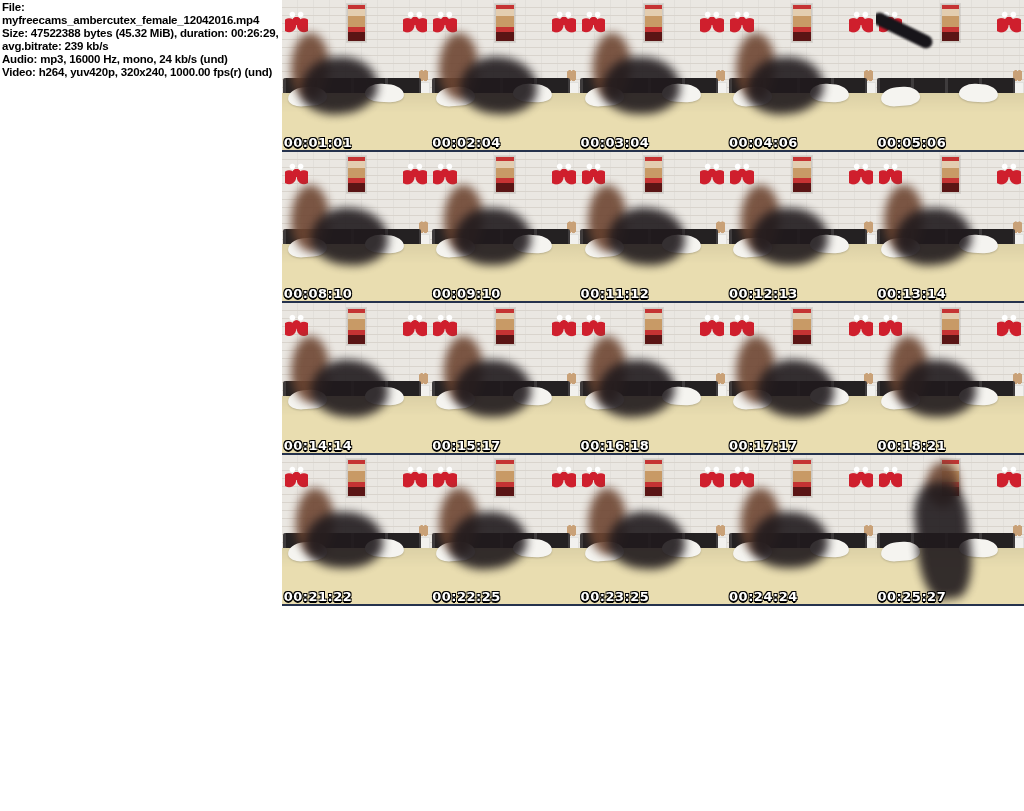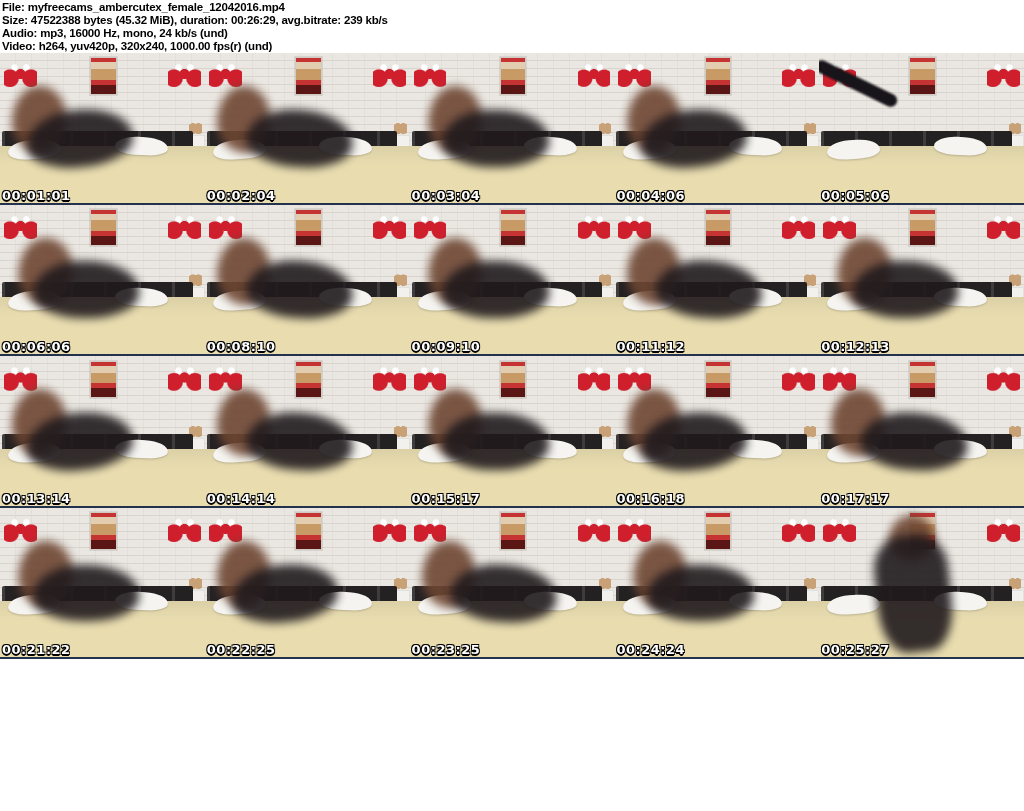--- a/index.html
+++ b/index.html
@@ -5,21 +5,21 @@
   :root{
     --page-background:#ffffff; --header-text:#000000;
     --wall:#eae7e2; --brick-line:#d9d4cd; --headboard:#242122;
     --bed:#e9ddb0; --pillow:#f5f4f0; --accent-red:#cf1f2d;
     --poster-tan:#c89a66; --timestamp-text:#ffffff; --timestamp-outline:#000000;
     --frame-bottom-line:#25324d;
   }
   *{margin:0;padding:0;box-sizing:border-box}
   body{width:1024px;height:811px;overflow:hidden;background:var(--page-background);
        font-family:"Liberation Sans",sans-serif}
-  .sheet{width:1024px;height:811px;display:flex;flex-direction:column}
+  .sheet{width:1024px;height:811px;display:flex;flex-direction:row}
   header{height:53px;padding:1px 0 0 2px;color:var(--header-text);
          font:bold 11.5px/13px "Liberation Sans",sans-serif;letter-spacing:-0.2px;
          background:var(--page-background)}
   .grid{display:grid;grid-template-columns:repeat(5,1fr);grid-template-rows:repeat(5,1fr);
         width:1024px;height:758px}
   .thumb{position:relative;overflow:hidden;background:var(--wall);
          border-bottom:2px solid var(--frame-bottom-line)}
   .wall{position:absolute;left:0;right:0;top:0;bottom:36%;
         background:repeating-linear-gradient(180deg,transparent 0 7px,var(--brick-line) 7px 8px),
                    repeating-linear-gradient(90deg,transparent 0 15px,rgba(0,0,0,0.035) 15px 16px),
@@ -155,36 +155,20 @@
     <div class="heels"></div>
     <div class="nightstand"></div>
     <div class="headboard"></div>
     <div class="bed"></div>
     <div class="pillow p1"></div>
     <div class="pillow p2"></div>
 
     <div class="leg"></div>
     <div class="ts">00:05:06</div>
   </div>
-      <div class="thumb v2 variant-default">
-    <div class="wall"></div>
-    <div class="sconce left"></div>
-    <div class="sconce right"></div>
-    <div class="poster"></div>
-    <div class="heels"></div>
-    <div class="nightstand"></div>
-    <div class="headboard"></div>
-    <div class="bed"></div>
-    <div class="pillow p1"></div>
-    <div class="pillow p2"></div>
-    <div class="blob hair"></div>
-    <div class="blob bodyblob"></div>
-
-    <div class="ts">00:06:06</div>
-  </div>
       <div class="thumb v1 variant-default">
     <div class="wall"></div>
     <div class="sconce left"></div>
     <div class="sconce right"></div>
     <div class="poster"></div>
     <div class="heels"></div>
     <div class="nightstand"></div>
     <div class="headboard"></div>
     <div class="bed"></div>
     <div class="pillow p1"></div>
@@ -314,20 +298,36 @@
     <div class="heels"></div>
     <div class="nightstand"></div>
     <div class="headboard"></div>
     <div class="bed"></div>
     <div class="pillow p1"></div>
     <div class="pillow p2"></div>
     <div class="blob hair"></div>
     <div class="blob bodyblob"></div>
 
     <div class="ts">00:17:17</div>
+  </div>
+      <div class="thumb v2 variant-default">
+    <div class="wall"></div>
+    <div class="sconce left"></div>
+    <div class="sconce right"></div>
+    <div class="poster"></div>
+    <div class="heels"></div>
+    <div class="nightstand"></div>
+    <div class="headboard"></div>
+    <div class="bed"></div>
+    <div class="pillow p1"></div>
+    <div class="pillow p2"></div>
+    <div class="blob hair"></div>
+    <div class="blob bodyblob"></div>
+
+    <div class="ts">00:18:21</div>
   </div>
       <div class="thumb v2 variant-default">
     <div class="wall"></div>
     <div class="sconce left"></div>
     <div class="sconce right"></div>
     <div class="poster"></div>
     <div class="heels"></div>
     <div class="nightstand"></div>
     <div class="headboard"></div>
     <div class="bed"></div>

